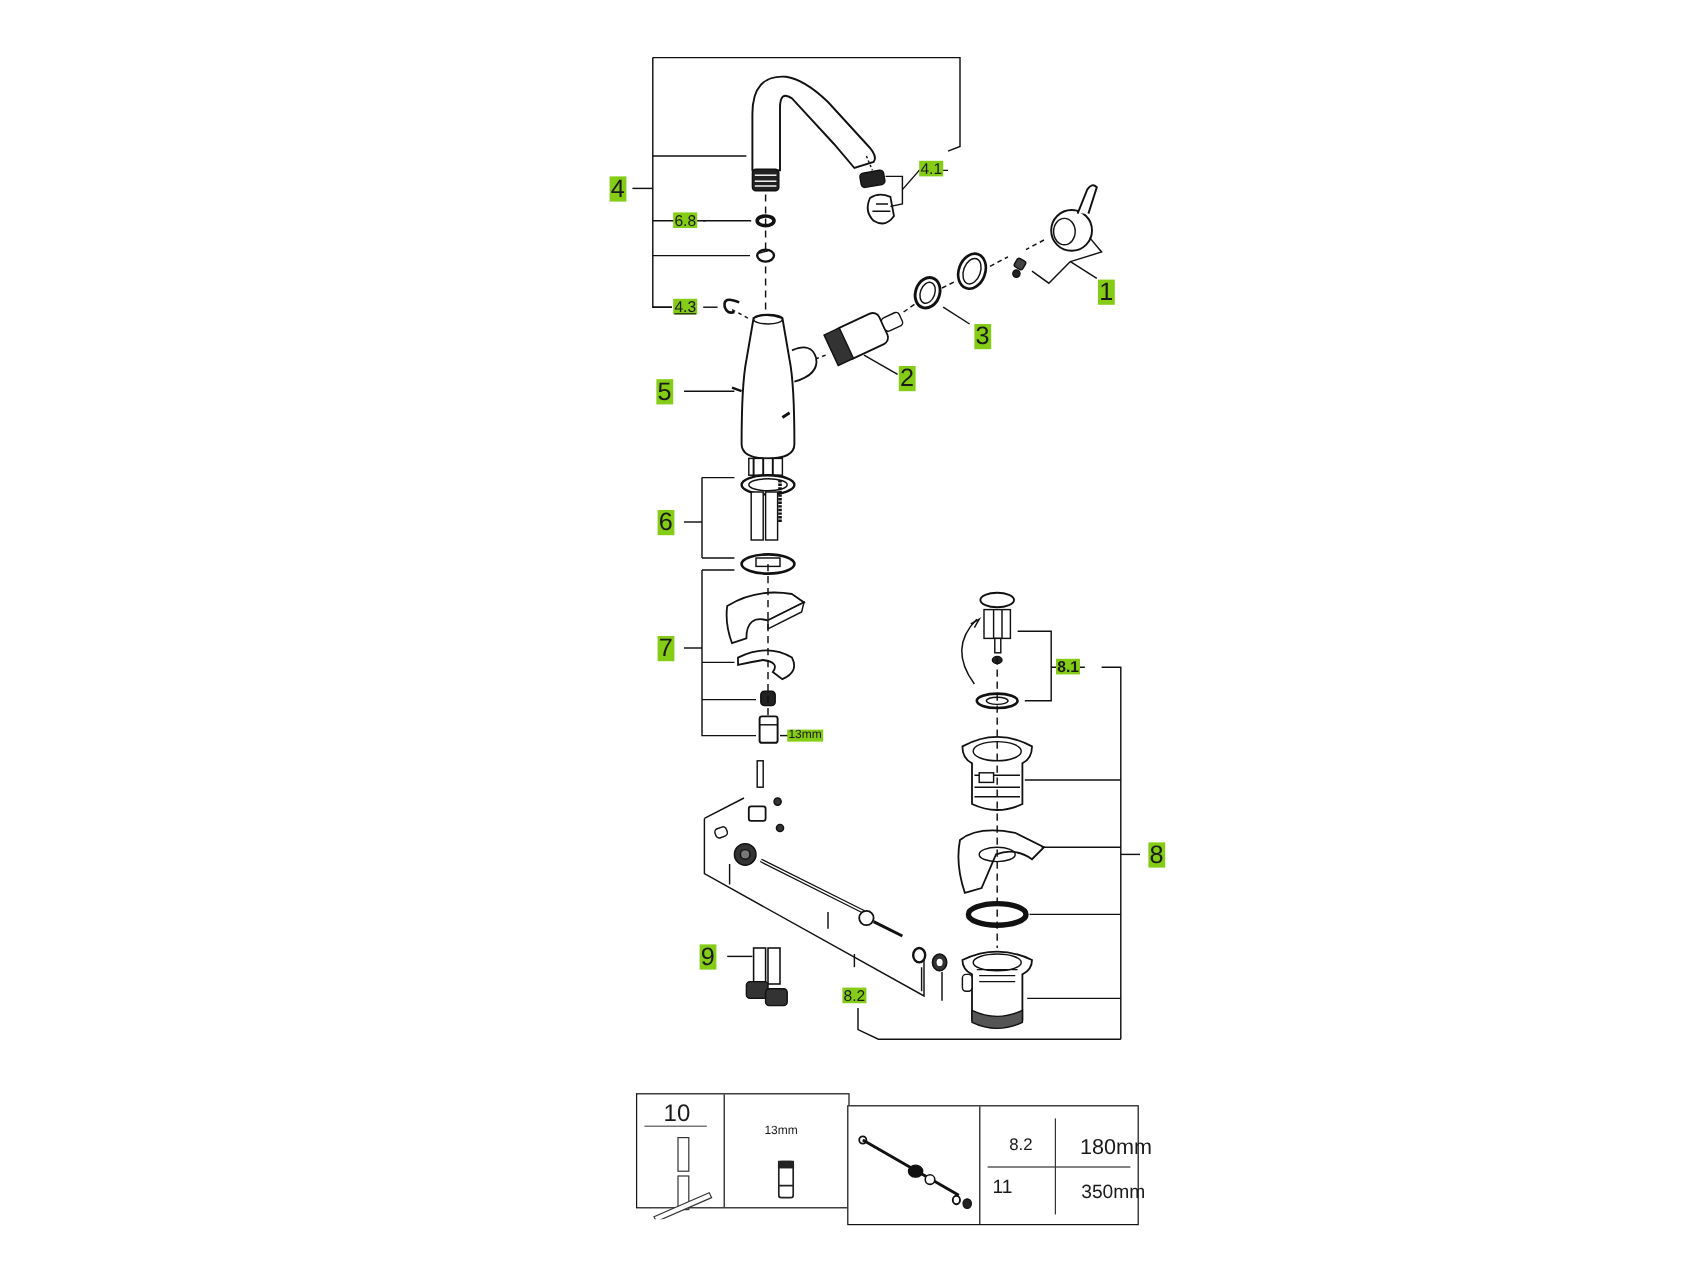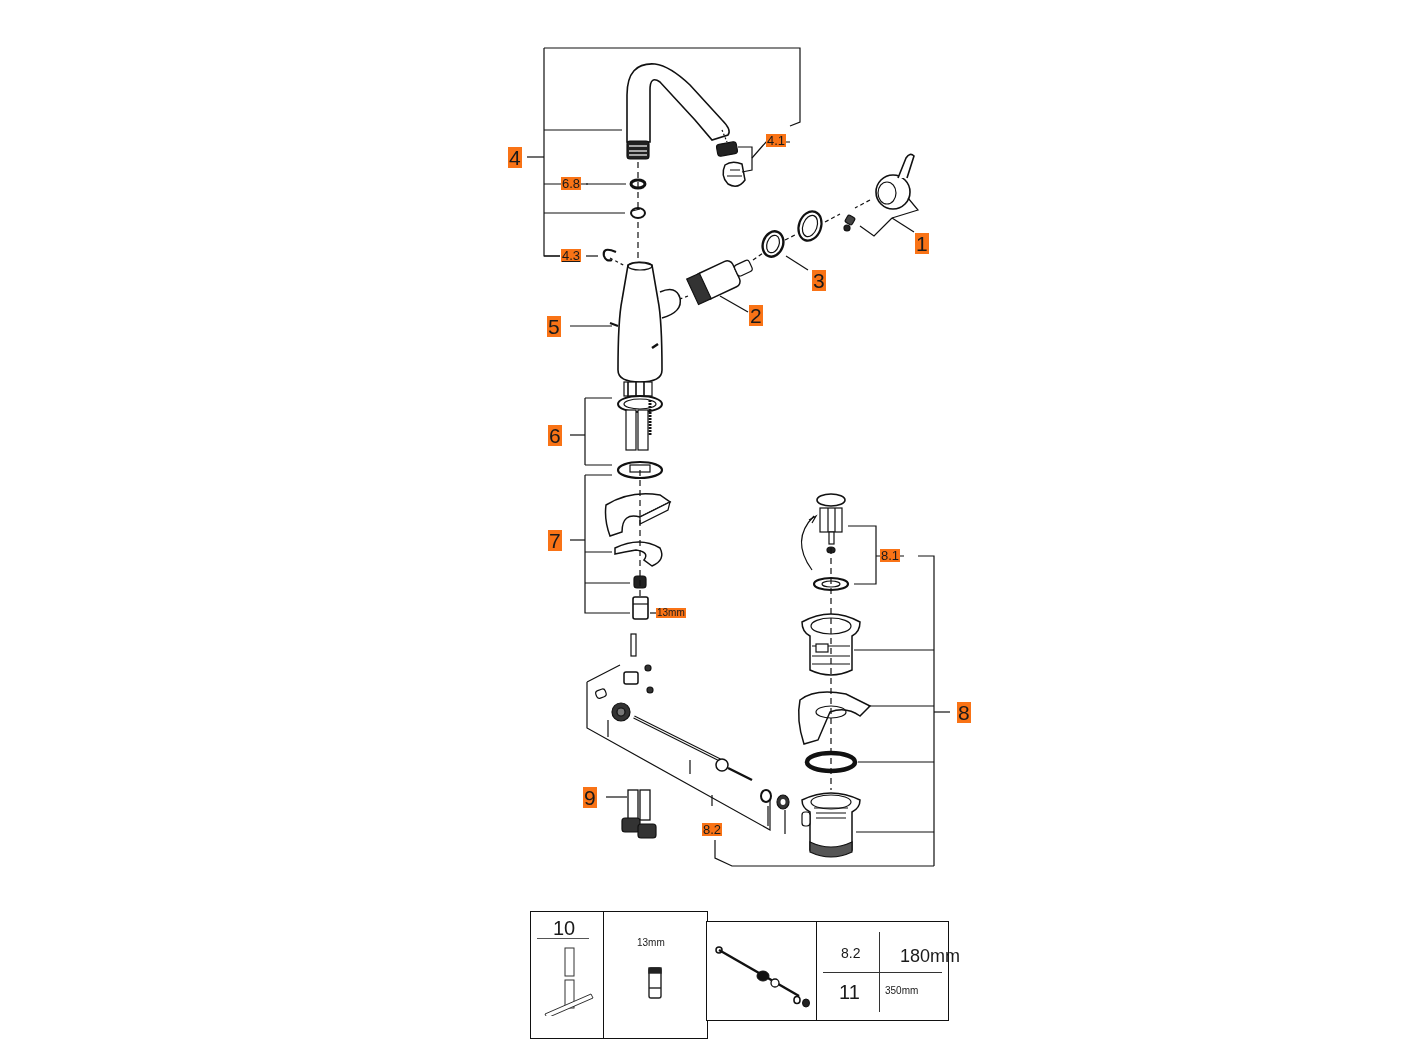--- a/index.html
+++ b/index.html
@@ -1,19 +1,19 @@
 <!DOCTYPE html>
 <html><head>
 <meta charset="utf-8">
 <style>
   html, body { margin:0; padding:0; background:#ffffff; }
   body { width:1408px; height:1055px; position:relative; overflow:hidden;
          font-family:"Liberation Sans", sans-serif; color:#1a1a1a; }
   #diagram { position:absolute; left:0; top:0; width:1408px; height:1055px; }
-  .lbl { position:absolute; white-space:nowrap; line-height:1; background:#f97316; padding:0 1px;text-align:center; }
+  .lbl { position:absolute; white-space:nowrap; line-height:1; background:#84cc16; padding:0 1px;text-align:center; }
   .big { font-size:21px; }
   .sub { font-size:13px; }
   .tiny { font-size:10px; }
   .tbl { position:absolute; border:1.5px solid #111; background:#fff; box-sizing:border-box; }
   .tcell { position:absolute; border-right:1.5px solid #111; box-sizing:border-box; height:100%; top:0; }
   .ttext { position:absolute; white-space:nowrap; line-height:1; }
 </style>
 </head>
 <body>
 
@@ -167,26 +167,26 @@
 <div class="lbl sub" style="left:766px;top:134px;">4.1</div>
 <div class="lbl sub" style="left:561px;top:177px;">6.8</div>
 <div class="lbl sub" style="left:561px;top:249px;text-decoration:underline;">4.3</div>
 <div class="lbl big" style="left:915px;top:233px;">1</div>
 <div class="lbl big" style="left:812px;top:270px;">3</div>
 <div class="lbl big" style="left:749px;top:305px;">2</div>
 <div class="lbl big" style="left:547px;top:316px;">5</div>
 <div class="lbl big" style="left:548px;top:425px;">6</div>
 <div class="lbl big" style="left:548px;top:530px;">7</div>
 <div class="lbl tiny" style="left:656px;top:608px;">13mm</div>
-<div class="lbl sub" style="left:880px;top:549px;">8.1</div>
+<div class="lbl sub" style="left:880px;top:549px;font-weight:bold;">8.1</div>
 <div class="lbl big" style="left:957px;top:702px;">8</div>
 <div class="lbl sub" style="left:702px;top:823px;">8.2</div>
 <div class="lbl big" style="left:583px;top:787px;">9</div>
 
-<div class="tbl" style="left:530px;top:911px;width:178px;height:128px;">
+<div class="tbl" style="left:530px;top:911px;width:178px;height:96px;">
   <div class="tcell" style="left:0;width:73px;">
     <div class="ttext" style="left:22px;top:6px;font-size:20px;">10</div>
     <div style="position:absolute;left:6px;top:26px;width:52px;border-top:1.5px solid #555;"></div>
     <svg style="position:absolute;left:8px;top:32px;" width="58" height="72" viewBox="0 0 58 72">
       <g fill="#fff" stroke="#333" stroke-width="1">
         <rect x="26" y="4" width="9" height="28"></rect>
         <rect x="26" y="36" width="9" height="28"></rect>
         <path d="M6 70 L52 50 L54 54 L8 74 Z"></path>
       </g>
     </svg>
@@ -214,16 +214,16 @@
         <ellipse cx="86" cy="62" rx="3" ry="3.5" stroke-width="1.6"></ellipse>
         <ellipse cx="95" cy="65" rx="3.5" ry="4" fill="#222"></ellipse>
       </g>
     </svg>
   </div>
   <div style="position:absolute;left:110px;top:0;width:131px;height:100%;">
     <div style="position:absolute;left:62px;top:10px;height:80px;border-left:1.2px solid #333;"></div>
     <div style="position:absolute;left:6px;top:50px;width:119px;border-top:1.2px solid #333;"></div>
     <div class="ttext" style="left:24px;top:24px;font-size:14px;">8.2</div>
     <div class="ttext" style="left:83px;top:25px;font-size:18px;">180mm</div>
-    <div class="ttext" style="left:22px;top:60px;font-size:20px;">11</div>
-    <div class="ttext" style="left:68px;top:64px;font-size:10px;">350mm</div>
+    <div class="ttext" style="left:10px;top:60px;font-size:16px;">11</div>
+    <div class="ttext" style="left:84px;top:64px;font-size:16px;">350mm</div>
   </div>
 </div>
 
 </body></html>

